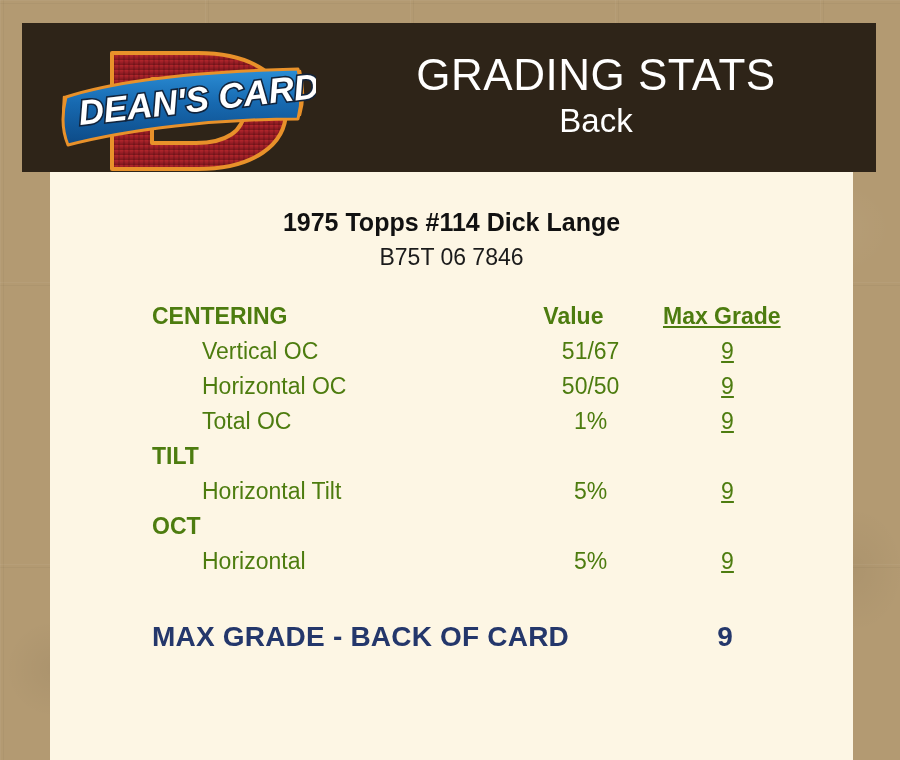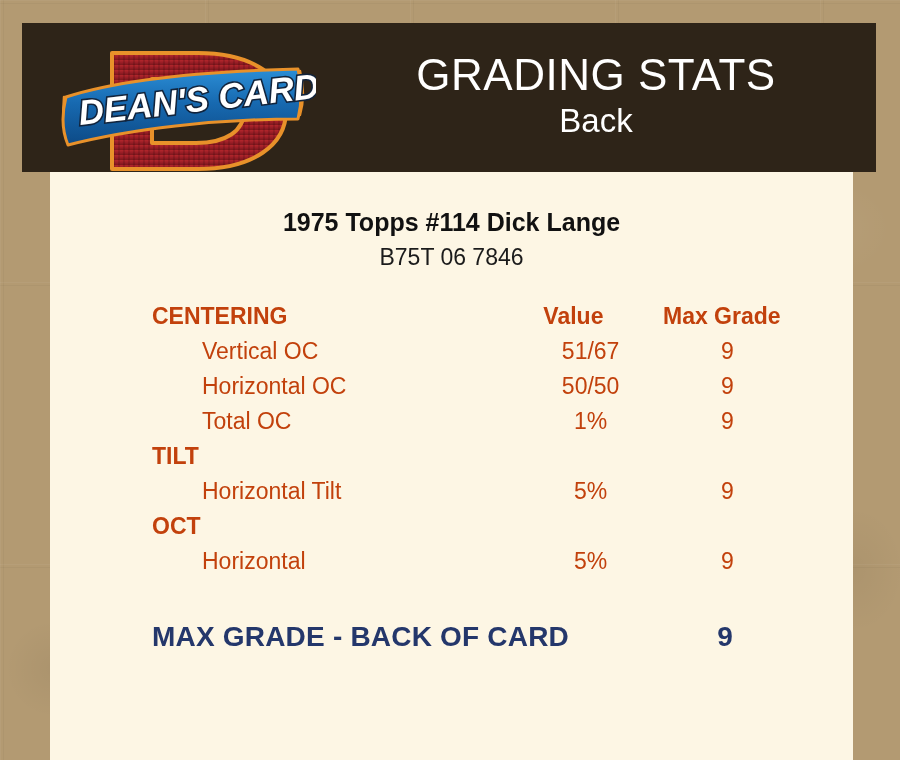--- a/index.html
+++ b/index.html
@@ -126,40 +126,41 @@
     color: #1b1b1b;
     line-height: 31px;
     margin-top: 4px;
   }
 
   
   #stats {
     margin-top: 30px;
     padding-left: 102px;
     padding-right: 58px;
-    color: #c2410c;
+    color: #4d7c0f;
   }
   .row {
     display: flex;
     align-items: baseline;
     height: 35px;
   }
   .col-label {
     width: 350px;
     font-size: 23px;
   }
   .col-value {
     width: 152px;
     text-align: center;
     font-size: 23px;
   }
   .col-grade {
     width: 148px;
     text-align: center;
     font-size: 23px;
+    text-decoration: underline;
   }
   .header-row .col-label,
   .header-row .col-value,
   .header-row .col-grade {
     font-weight: bold;
     font-size: 23px;
   }
   .section-row .col-label {
     font-weight: bold;
   }

